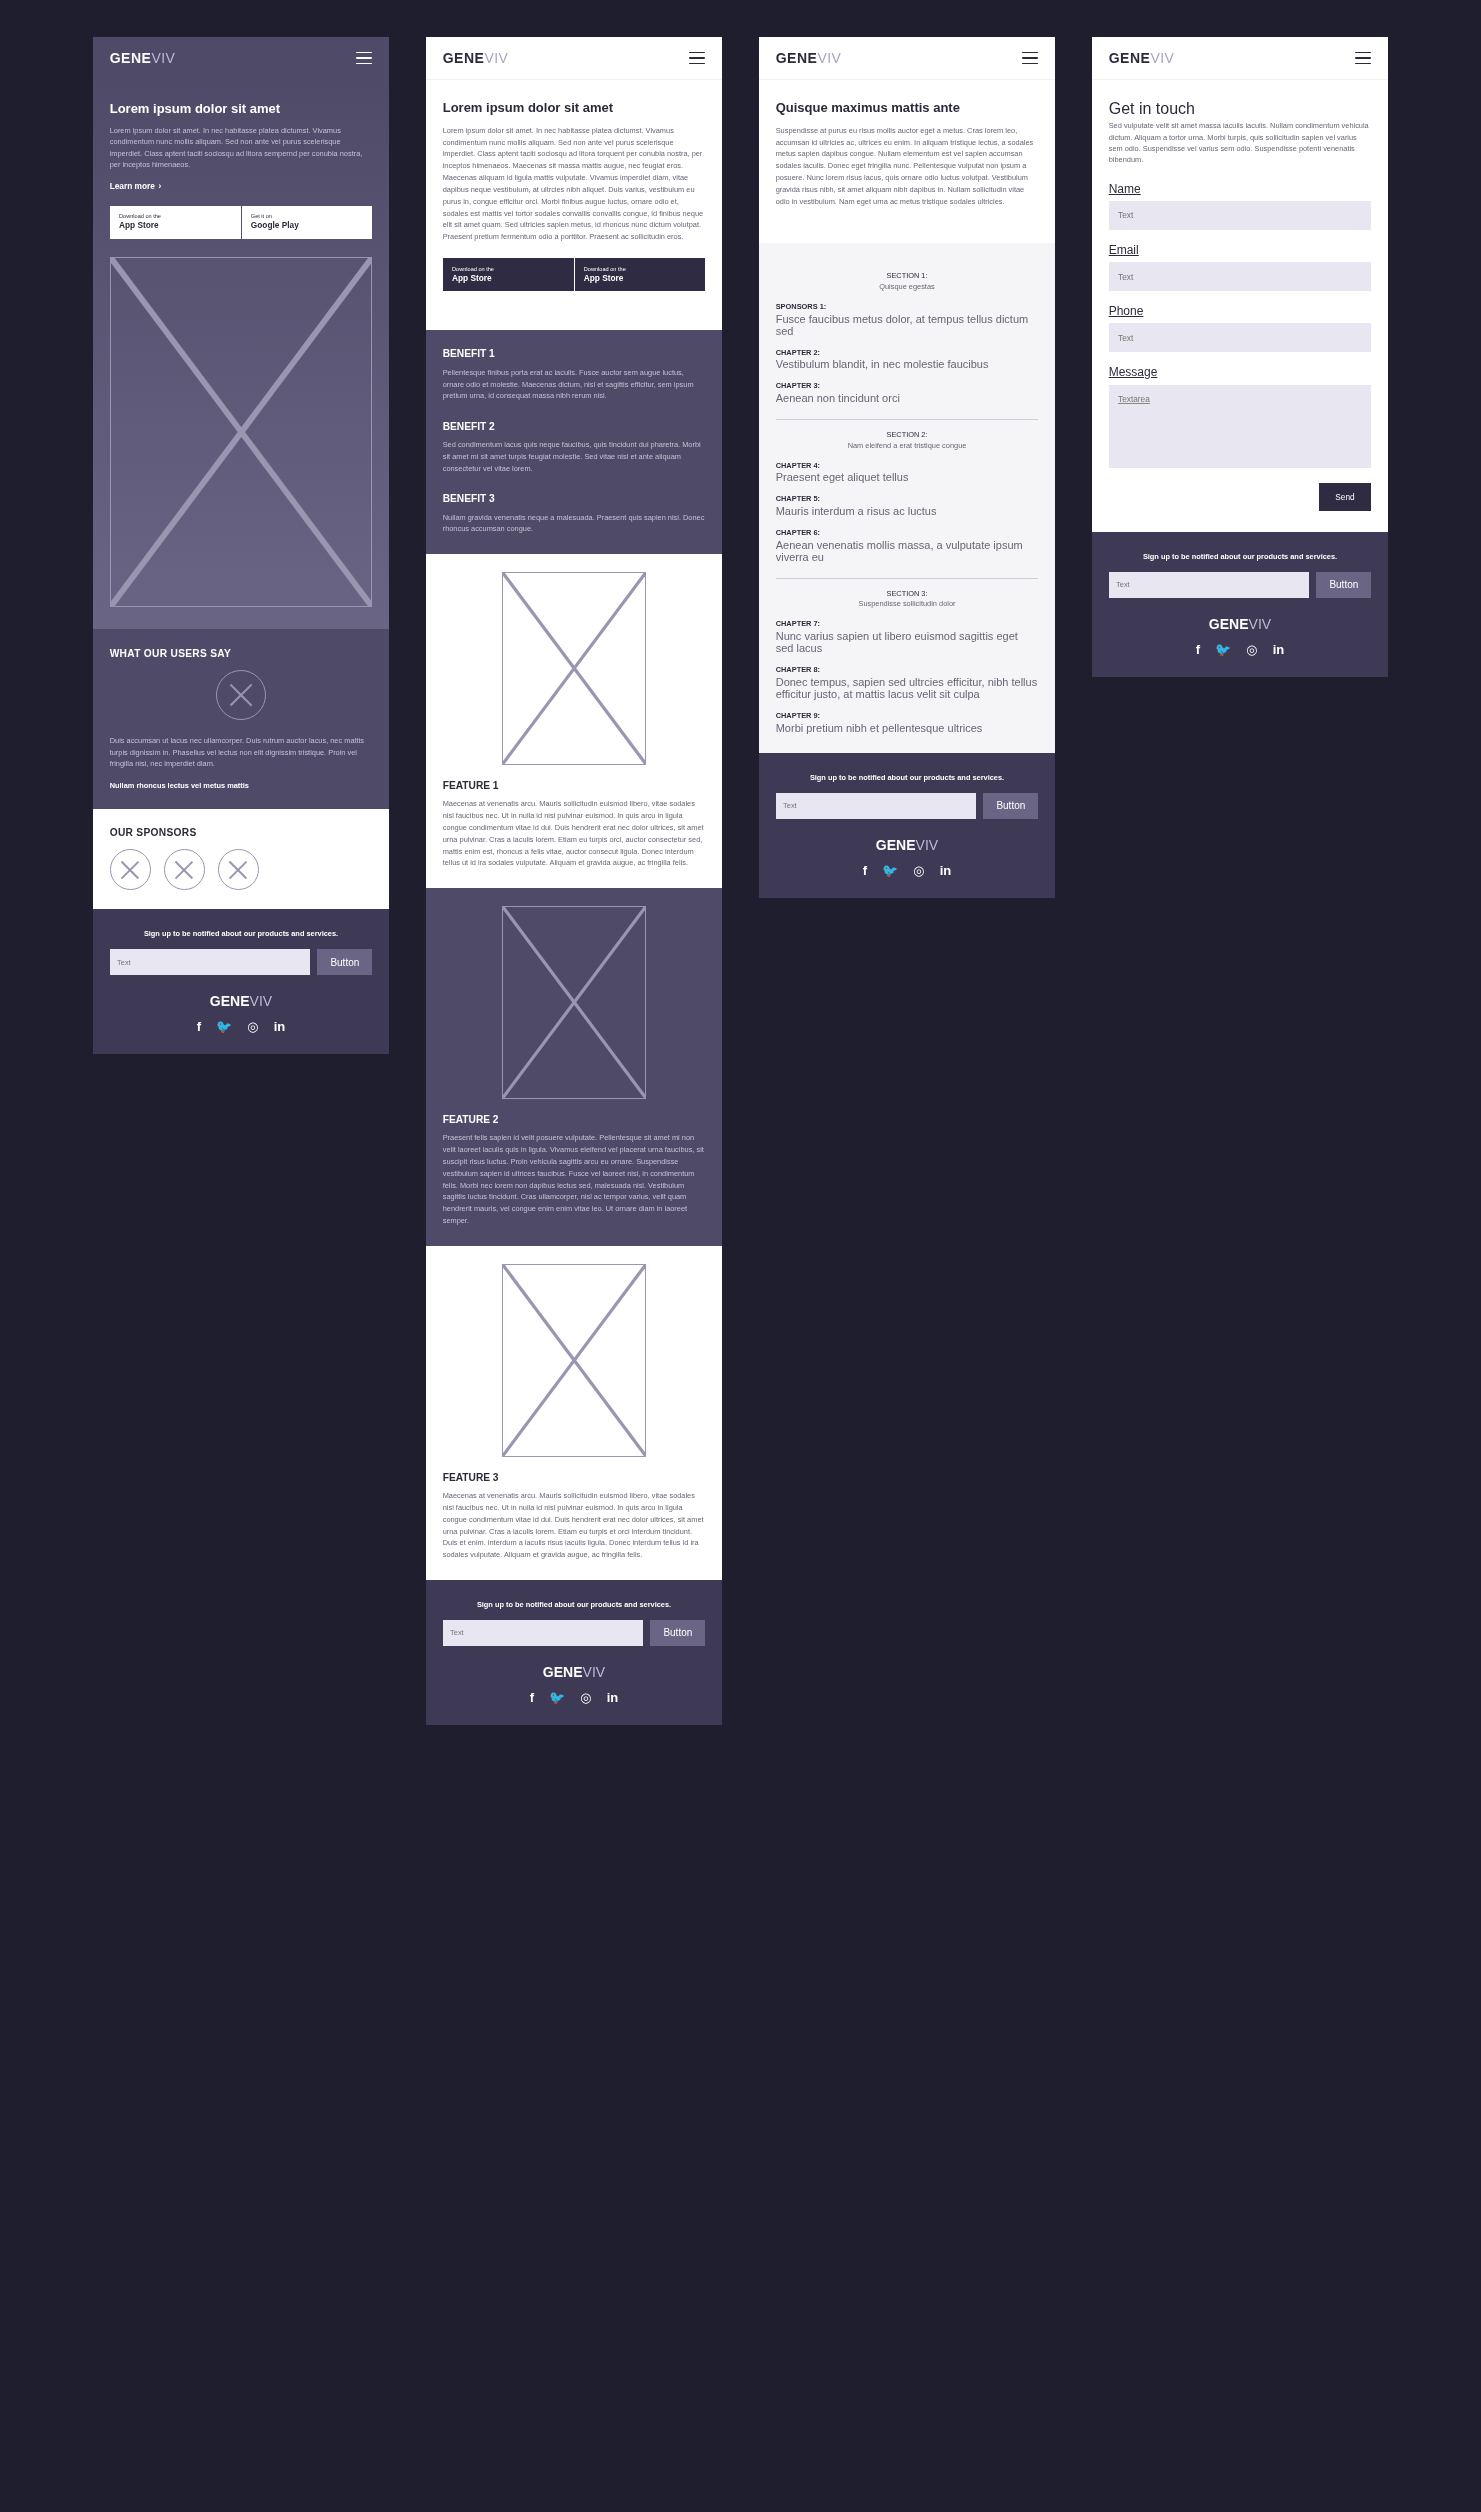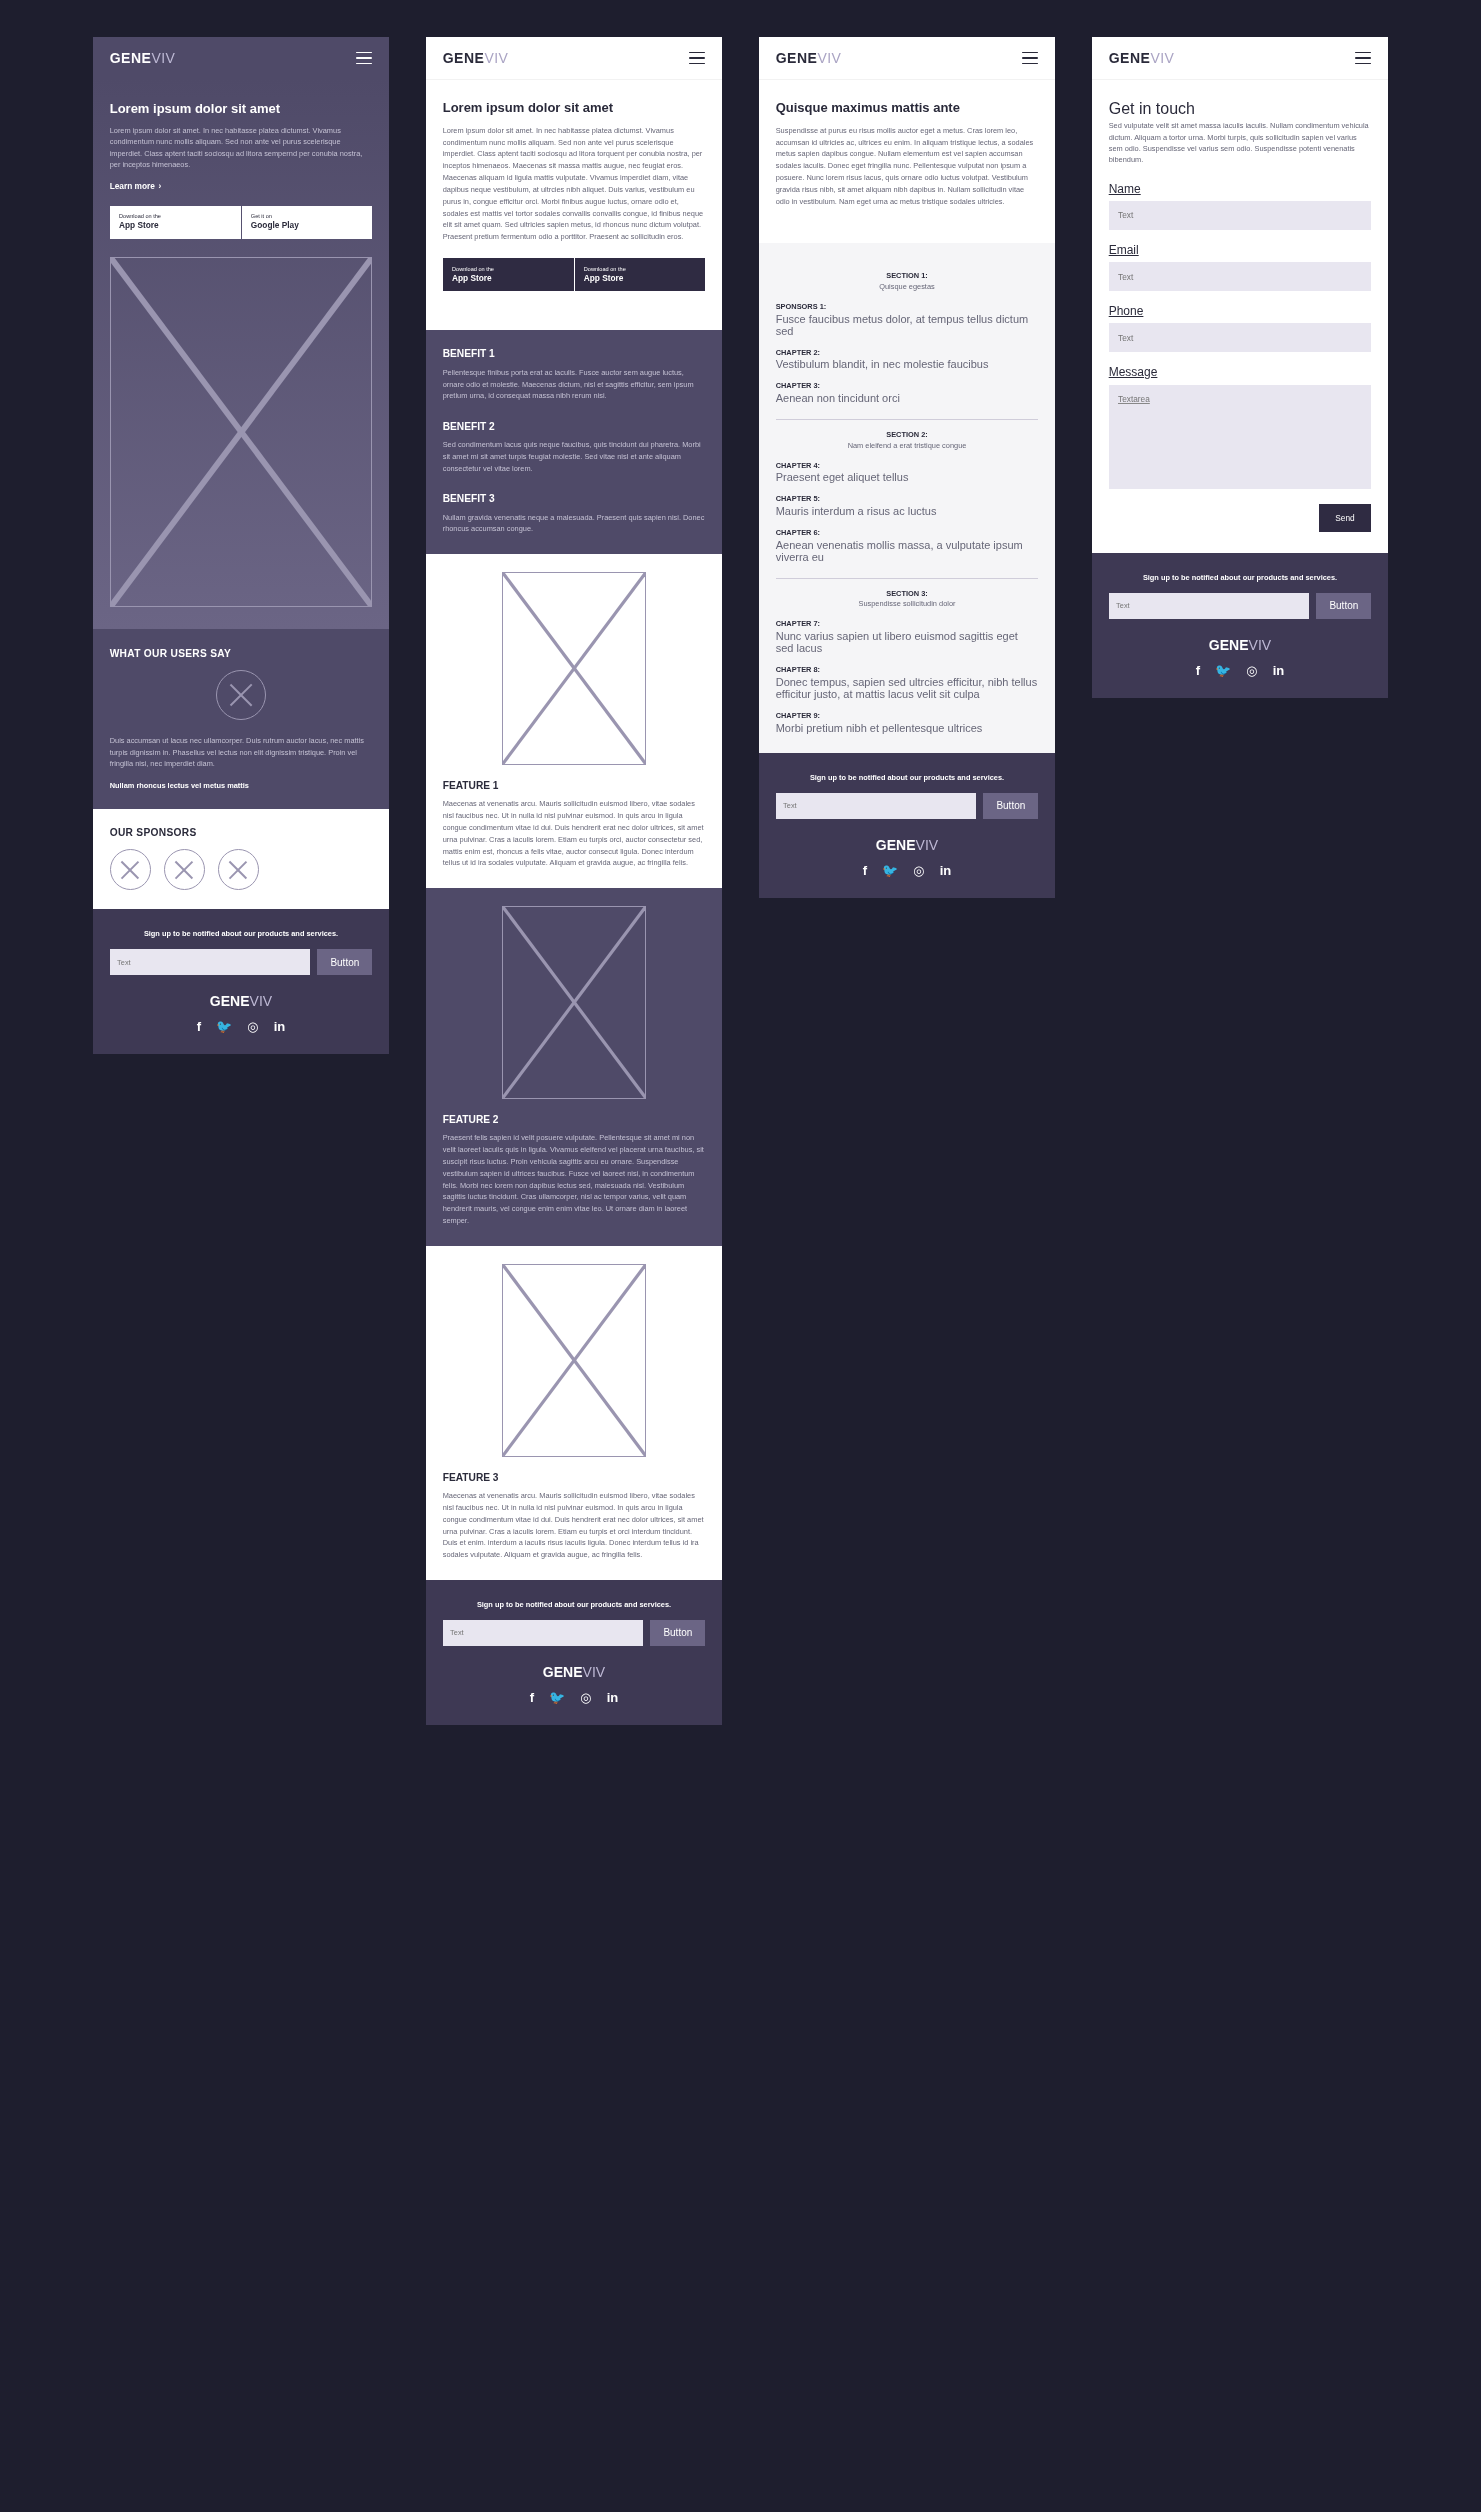--- a/index.html
+++ b/index.html
@@ -92,34 +92,34 @@
   .footer-logo .a { color: var(--white);} .footer-logo .b { color: #bdb8d4; font-weight:300;}
   .social { display:flex; gap:15px; justify-content:center; font-size:13px;}
   .social span { cursor:pointer; }
   
   .intro-white { padding: 20.4px 16.7px; }
   .intro-white h1 { font-size: 13px; font-weight:600; color: var(--text-dark); margin-bottom:9.3px;}
   .intro-white p { font-size:7.4px; line-height:1.6; color: var(--text-gray); margin-bottom: 15px;}
   
   .chapter-section { padding: 18.5px 16.7px; background: var(--light-gray); }
   .sec-header { text-align:center; margin: 9.3px 0 3.7px; }
-  .sec-header .sl { font-size: 7.4px; font-weight:700; color: var(--text-dark);}
+  .sec-header .sl { font-size: 7.4px; font-weight:400; color: var(--text-dark);}
   .sec-header .ss { font-size: 7.4px; color: var(--text-gray); margin-top:1.9px;}
   .chap { margin-top: 11px; }
   .chap .cl { font-size: 7.4px; font-weight:700; color: var(--text-dark);}
   .chap .cd { font-size: 11px; color: var(--text-gray); margin-top:1.9px;}
   .hr { border:none; border-top:0.9px solid #d0cdda; margin: 15px 0 3.7px;}
   
   .contact { padding: 20.4px 16.7px; }
   .contact h1 { font-size: 16px; font-weight:400; color: var(--text-dark); margin-bottom: 2px;}
   .contact p { font-size:7.4px; line-height:1.5; color: var(--text-gray); margin-bottom:16.7px;}
   .field { margin-bottom: 13px; }
   .field label { display:block; font-size: 12px; color: var(--text-dark); margin-bottom:5.6px;text-decoration:underline;}
   .field input, .field textarea { width:100%; background:#e8e6f0; border:none; padding:9.3px; font-size:8.3px; color:#888; font-family:inherit;}
-  .field textarea { height: 104px; resize:none;text-decoration:underline;}
+  .field textarea { height: 83px; resize:none;text-decoration:underline;}
   .send-row { display:flex; justify-content:flex-end; }
   .send-row button { background:#2f2b42; color:#fff; border:none; padding:9.3px 16.7px; font-size:8.3px; cursor:pointer;}
   .svgx line { stroke: var(--border-gray); stroke-width:2;}
 </style>
 </head>
 <body>
 
 <div class="artboard">
   <div class="hdr dark">
     <div class="logo"><span class="a">GENE</span><span class="b">VIV</span></div>

